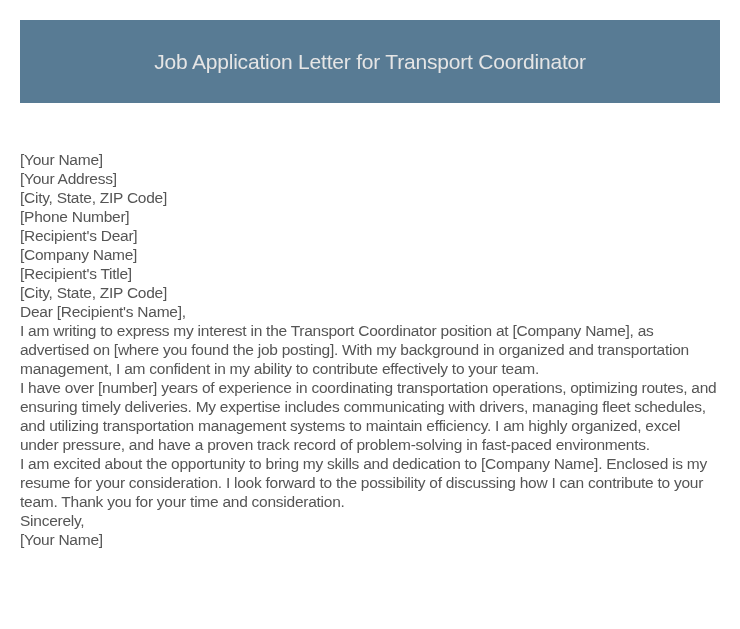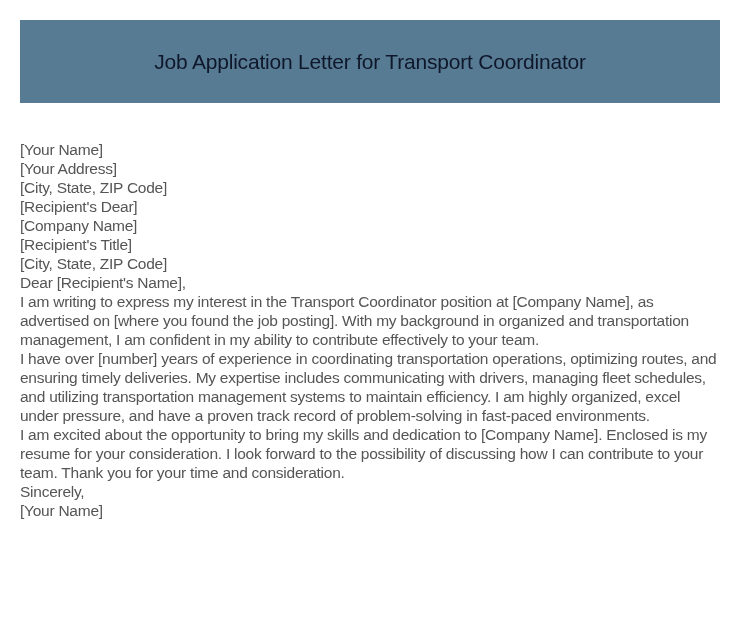--- a/index.html
+++ b/index.html
@@ -2,41 +2,42 @@
 <html><head>
 <meta charset="utf-8">
 <style>
   html, body { margin: 0; padding: 0; background: #ffffff; }
   body { width: 740px; height: 629px; position: relative; overflow: hidden; }
   .header {
     position: absolute; left: 20px; top: 20px; width: 700px; height: 83px;
     background: #587b94; display: flex; align-items: center; justify-content: center;
   }
   .header h1 {
-    margin: 0; color: #0f172a; font-weight: normal;
+    margin: 0; color: #e5e5e5; font-weight: normal;
     font-family: "Liberation Sans", sans-serif; font-size: 21px; letter-spacing: -0.2px;
   }
   .letter {
-    position: absolute; left: 20px; top: 140px; width: 700px;
+    position: absolute; left: 20px; top: 150px; width: 700px;
     font-family: "Liberation Sans", sans-serif; font-size: 15.5px; line-height: 19px;
     color: #555555; letter-spacing: -0.25px;
   }
   .letter p { margin: 0; }
 </style>
 </head>
 <body>
 
 <div class="header">
   <h1>Job Application Letter for Transport Coordinator</h1>
 </div>
 
 <div class="letter">
   <p>[Your Name]</p>
   <p>[Your Address]</p>
   <p>[City, State, ZIP Code]</p>
+  <p>[Phone Number]</p>
   <p>[Recipient's Dear]</p>
   <p>[Company Name]</p>
   <p>[Recipient's Title]</p>
   <p>[City, State, ZIP Code]</p>
   <p>Dear [Recipient's Name],</p>
   <p>I am writing to express my interest in the Transport Coordinator position at [Company Name], as advertised on [where you found the job posting]. With my background in organized and transportation management, I am confident in my ability to contribute effectively to your team.</p>
   <p>I have over [number] years of experience in coordinating transportation operations, optimizing routes, and ensuring timely deliveries. My expertise includes communicating with drivers, managing fleet schedules, and utilizing transportation management systems to maintain efficiency. I am highly organized, excel under pressure, and have a proven track record of problem-solving in fast-paced environments.</p>
   <p>I am excited about the opportunity to bring my skills and dedication to [Company Name]. Enclosed is my resume for your consideration. I look forward to the possibility of discussing how I can contribute to your team. Thank you for your time and consideration.</p>
   <p>Sincerely,</p>
   <p>[Your Name]</p>

